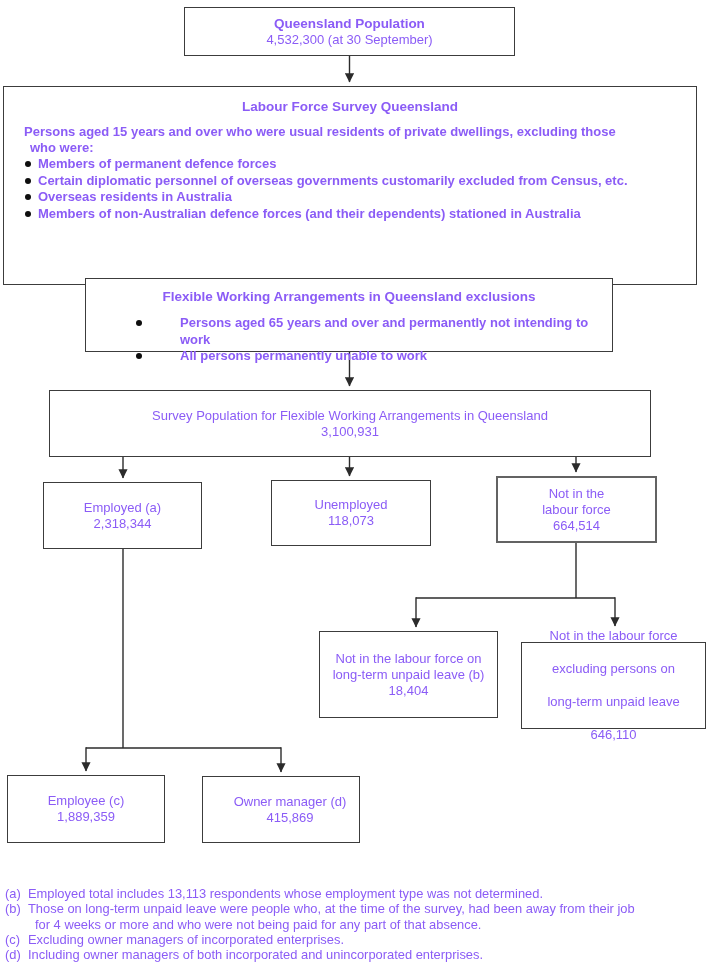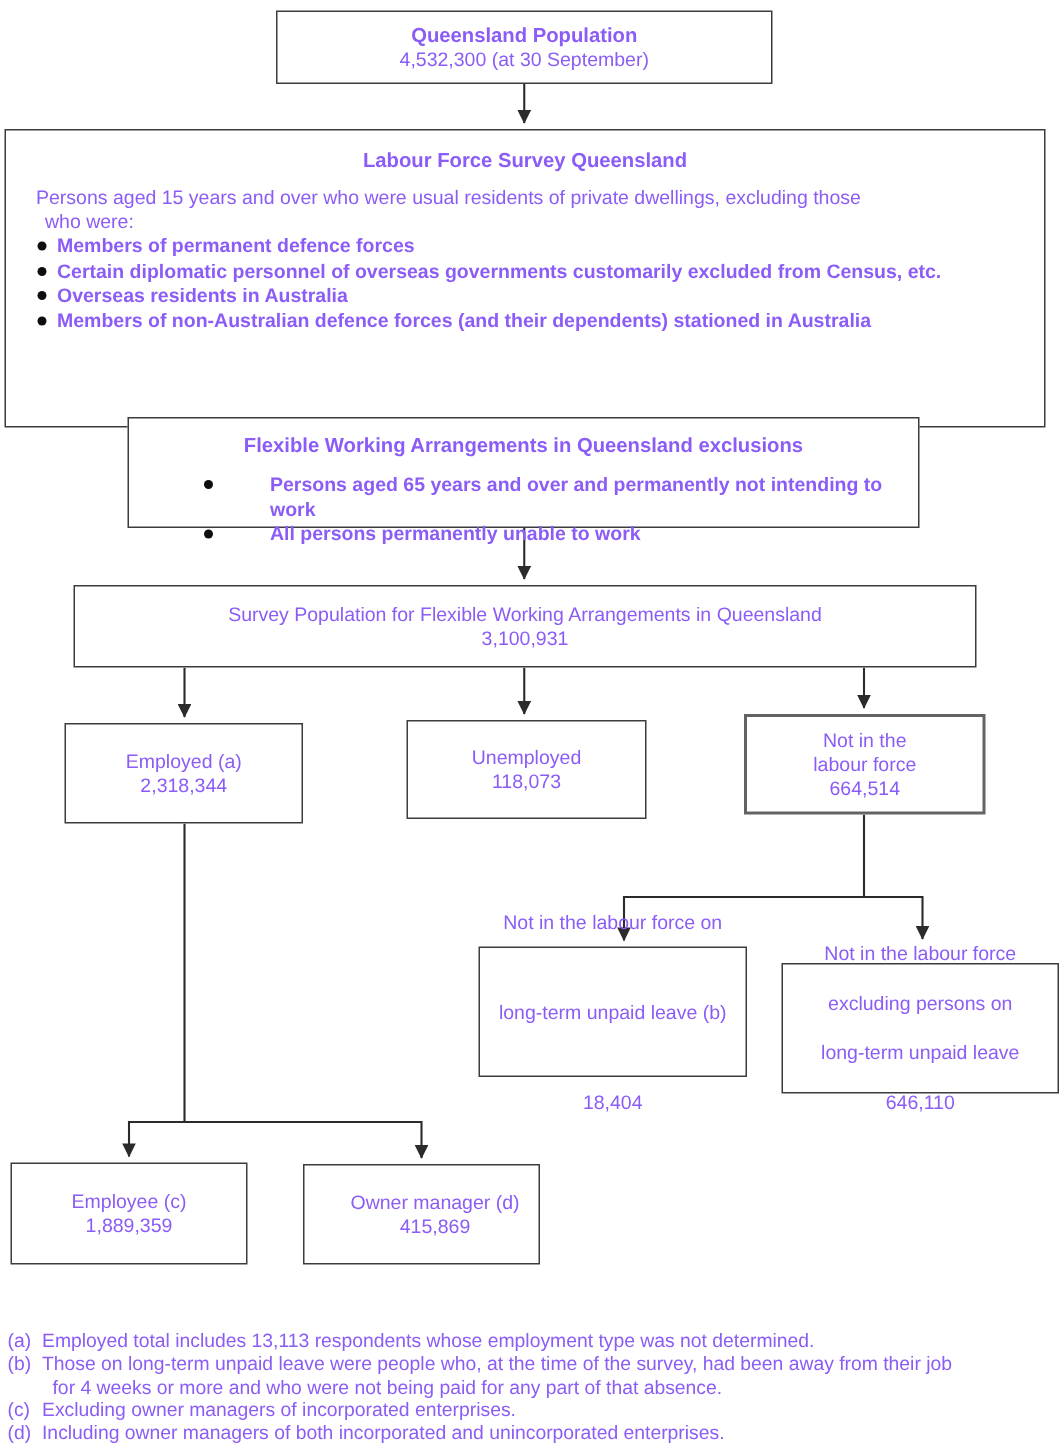--- a/index.html
+++ b/index.html
@@ -12,21 +12,21 @@
   .fbox {
     position:absolute; box-sizing:border-box; background:#ffffff;
     border:1.5px solid #3c3c3c; font-size:13px; line-height:16px;
   }
   .center-box { display:flex; flex-direction:column; justify-content:center; align-items:center; text-align:center; }
   .bold { font-weight:bold; }
   .t135 { font-size:13.5px; }
   
   #lfs-box { padding:12px 14px 0 14px; }
   #lfs-box .box-title { text-align:center; margin-bottom:9px; }
-  #lfs-box .para { margin-left:6px; }
+  #lfs-box .para { margin-left:6px;font-weight:bold; }
   #lfs-box .para2 { margin-left:12px; }
   .bullet-row { display:flex; align-items:flex-start;font-weight:bold; }
   .bullet-dot {
     flex:none; width:6px; height:6px; border-radius:50%; background:#0e0e0e;
     margin:5px 7px 0 1px;
   }
   #lfs-box .bullet-row { margin-left:6px; line-height:16.5px; }
   
   #fwa-box { padding:10px 12px 0 12px; }
   #fwa-box .box-title { text-align:center; margin-bottom:10px; }
@@ -99,42 +99,42 @@
     <div class="bullet-row">
       <span class="bullet-dot"></span>
       <span>Persons aged 65 years and over and permanently not intending to work</span>
     </div>
     <div class="bullet-row">
       <span class="bullet-dot"></span>
       <span>All persons permanently unable to work</span>
     </div>
   </div>
 
-  <div class="fbox center-box" style="left:49px; top:390px; width:602px; height:55px;">
+  <div class="fbox center-box" style="left:49px; top:390px; width:602px; height:67px;">
     <div>Survey Population for Flexible Working Arrangements in Queensland</div>
     <div>3,100,931</div>
   </div>
 
   <div class="fbox center-box" style="left:43px; top:482px; width:159px; height:67px;">
     <div>Employed (a)</div>
     <div>2,318,344</div>
   </div>
 
   <div class="fbox center-box" style="left:271px; top:480px; width:160px; height:66px;">
     <div>Unemployed</div>
     <div>118,073</div>
   </div>
 
   <div class="fbox center-box" style="left:496px; top:476px; width:161px; height:67px; border:2px solid #636363;">
     <div>Not in the</div>
     <div>labour force</div>
     <div>664,514</div>
   </div>
 
-  <div class="fbox center-box" style="left:319px; top:631px; width:179px; height:87px;gap:44px;">
+  <div class="fbox center-box" style="left:319px; top:631px; width:179px; height:87px;">
     <div>Not in the labour force on</div>
     <div>long-term unpaid leave (b)</div>
     <div>18,404</div>
   </div>
 
   <div class="fbox center-box" style="left:521px; top:642px; width:185px; height:87px;gap:17px;">
     <div>Not in the labour force</div>
     <div>excluding persons on</div>
     <div>long-term unpaid leave</div>
     <div>646,110</div>

